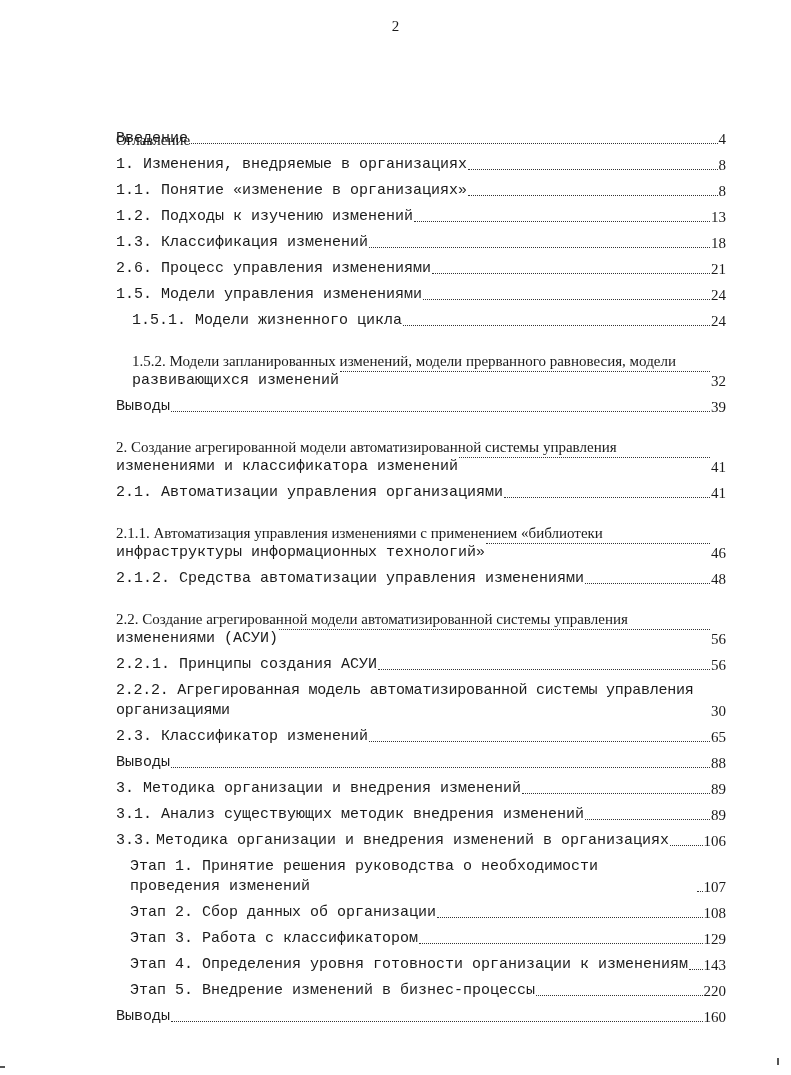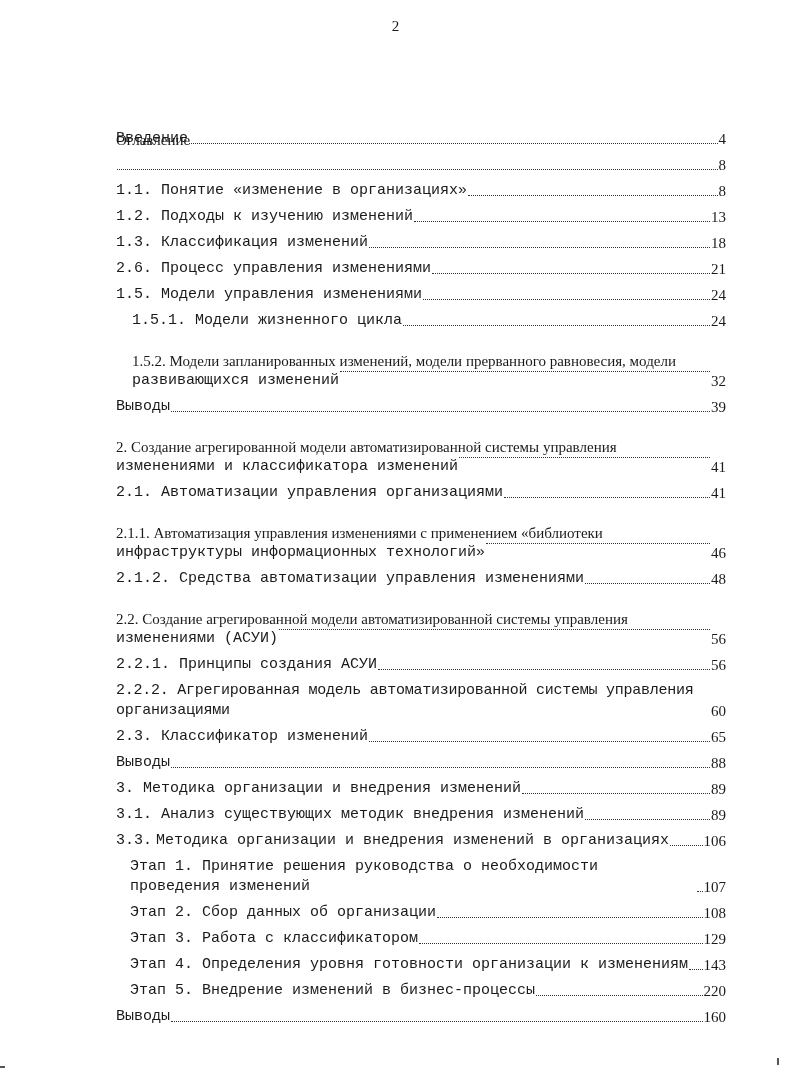--- a/index.html
+++ b/index.html
@@ -28,20 +28,21 @@
 
 <div class="toc">
 
   <div class="entry">
     <span class="text">Введение</span>
     <span class="leader"></span>
     <span class="page">4</span>
   </div>
 
   <div class="entry">
+    <span class="text">1. Изменения, внедряемые в организациях</span>
     <span class="leader"></span>
     <span class="page">8</span>
   </div>
 
   <div class="entry">
     <span class="text">1.1. Понятие «изменение в организациях»</span>
     <span class="leader"></span>
     <span class="page">8</span>
   </div>
 
@@ -130,21 +131,21 @@
   </div>
 
   <div class="entry">
     <span class="text">2.2.1. Принципы создания АСУИ</span>
     <span class="leader"></span>
     <span class="page">56</span>
   </div>
 
   <div class="entry">
     <span class="text" style="letter-spacing:-0.25px;">2.2.2. Агрегированная модель автоматизированной системы управления организациями</span>
-    <span class="page">60</span>
+    <span class="page">30</span>
   </div>
 
   <div class="entry">
     <span class="text">2.3. Классификатор изменений</span>
     <span class="leader"></span>
     <span class="page">65</span>
   </div>
 
   <div class="entry">
     <span class="text">Выводы</span>

